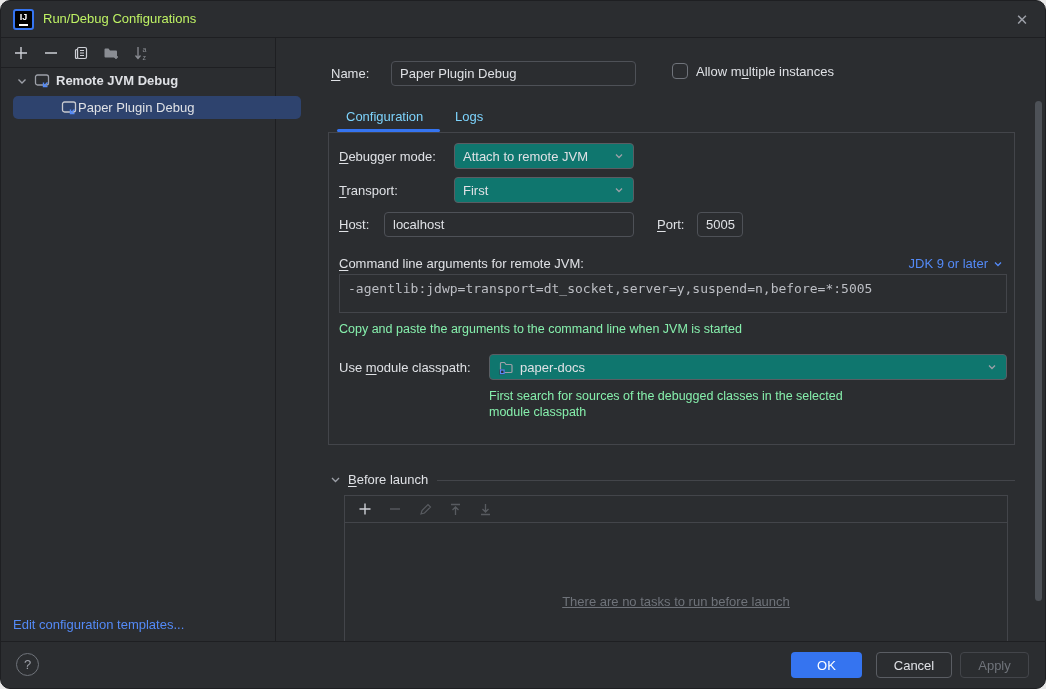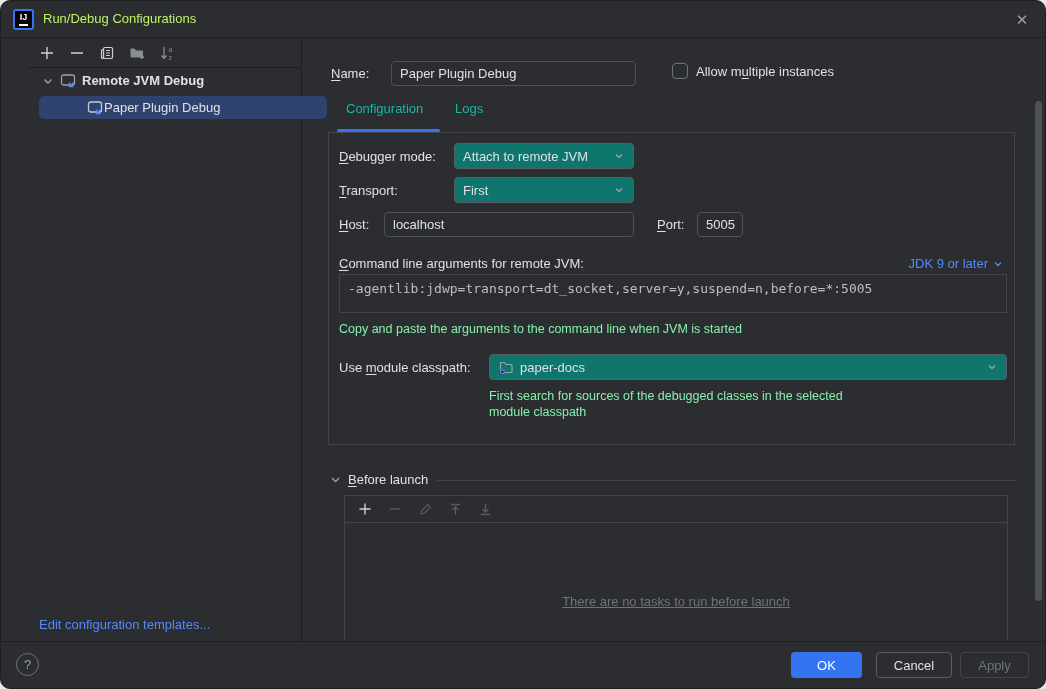--- a/index.html
+++ b/index.html
@@ -16,41 +16,41 @@
   .app-icon { position:absolute; left:12px; top:8px; width:21px; height:21px;
     background:#000; border:2px solid #3574f0; border-radius:3px;
     display:flex; flex-direction:column; align-items:center; justify-content:center; }
   .app-icon .ij { color:#fff; font-size:9px; font-weight:700; line-height:9px; letter-spacing:0; }
   .app-icon .bar { width:9px; height:2px; background:#fff; margin-top:2px; }
   .win-title { position:absolute; left:42px; top:10px; font-size:13px; color:#bef264; }
   .close-btn { position:absolute; right:12px; top:8px; width:22px; height:22px;
     display:flex; align-items:center; justify-content:center; color:#9da0a8; font-size:15px; }
   
   .sidebar { position:absolute; left:0; top:37px; width:275px; height:604px;
-    border-right:1px solid #1e1f22;margin-left:26px; }
+    border-right:1px solid #1e1f22; }
   .side-toolbar { position:absolute; left:0; top:0; width:100%; height:30px;
     border-bottom:1px solid #1e1f22; display:flex; align-items:center; gap:10px; padding-left:10px; }
   .tbtn { width:20px; height:20px; display:flex; align-items:center; justify-content:center; }
   .tree-row { position:absolute; display:flex; align-items:center; gap:5px; }
   .tree-row .lbl { white-space:nowrap; }
   .sel-row { position:absolute; left:12px; top:58px; width:288px; height:23px;
     background:#2e436e; border-radius:5px; display:flex; align-items:center; }
   .edit-link { position:absolute; left:12px; bottom:10px; color:#548af7; font-size:13px; }
   
   .content { position:absolute; left:314px; top:37px; width:732px; height:604px; }
   .mn { text-decoration:underline; text-underline-offset:2px; }
   .txtinput { background:transparent; border:1px solid #4e5157; border-radius:4px;
     height:25px; color:#dfe1e5; font-size:13px; padding:0 8px;
     font-family:"Liberation Sans", sans-serif; display:flex; align-items:center; }
   .combo { background:#0f766e; border:1px solid #5a5d63; border-radius:4px;
     height:26px; display:flex; align-items:center; padding:0 8px; color:#dfe1e5; }
   .combo .chev { margin-left:auto; }
   .checkbox { width:16px; height:16px; border:1.5px solid #6f737a; border-radius:4px; background:transparent; }
   .check-row { position:absolute; display:flex; align-items:center; gap:8px; }
-  .tab { position:absolute; top:0; height:31px; display:flex; color:#14b8a6; }
+  .tab { position:absolute; top:0; height:31px; display:flex; align-items:center; color:#7dd3fc; }
   .tab-underline { position:absolute; height:3px; background:#3574f0; border-radius:2px; }
   .tabpanel { position:absolute; left:13px; top:94px; width:687px; height:313px;
     border:1px solid #43454a; }
   .hint { color:#86efac; font-size:12.5px; }
   .jdk-link { color:#548af7; display:flex; align-items:center; gap:4px; }
   .cmdbox { position:absolute; border:1px solid #43454a; background:#2b2d30;
     font-family:"DejaVu Sans Mono", monospace; font-size:13px; color:#bcbec4; padding:6px 8px; }
   .bl-header { position:absolute; display:flex; align-items:center; gap:6px; }
   .bl-rule { position:absolute; height:1px; background:#43454a; }
   .bl-box { position:absolute; border:1px solid #43454a; }

